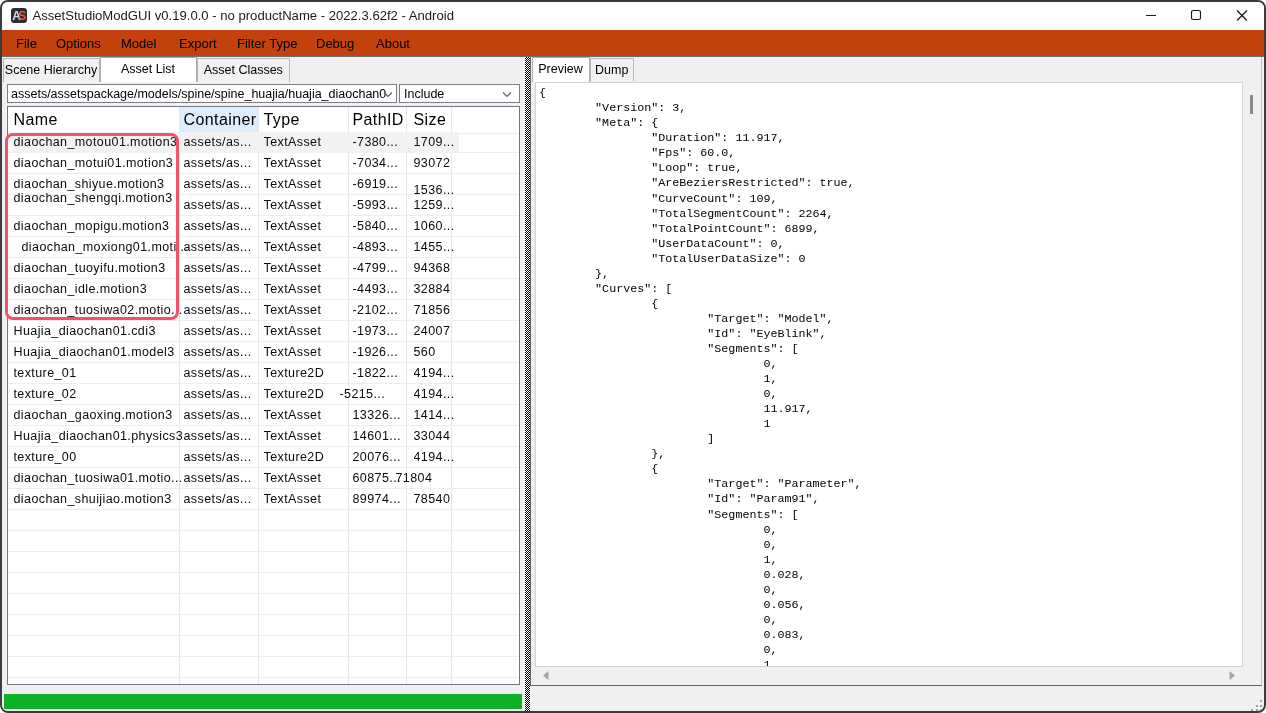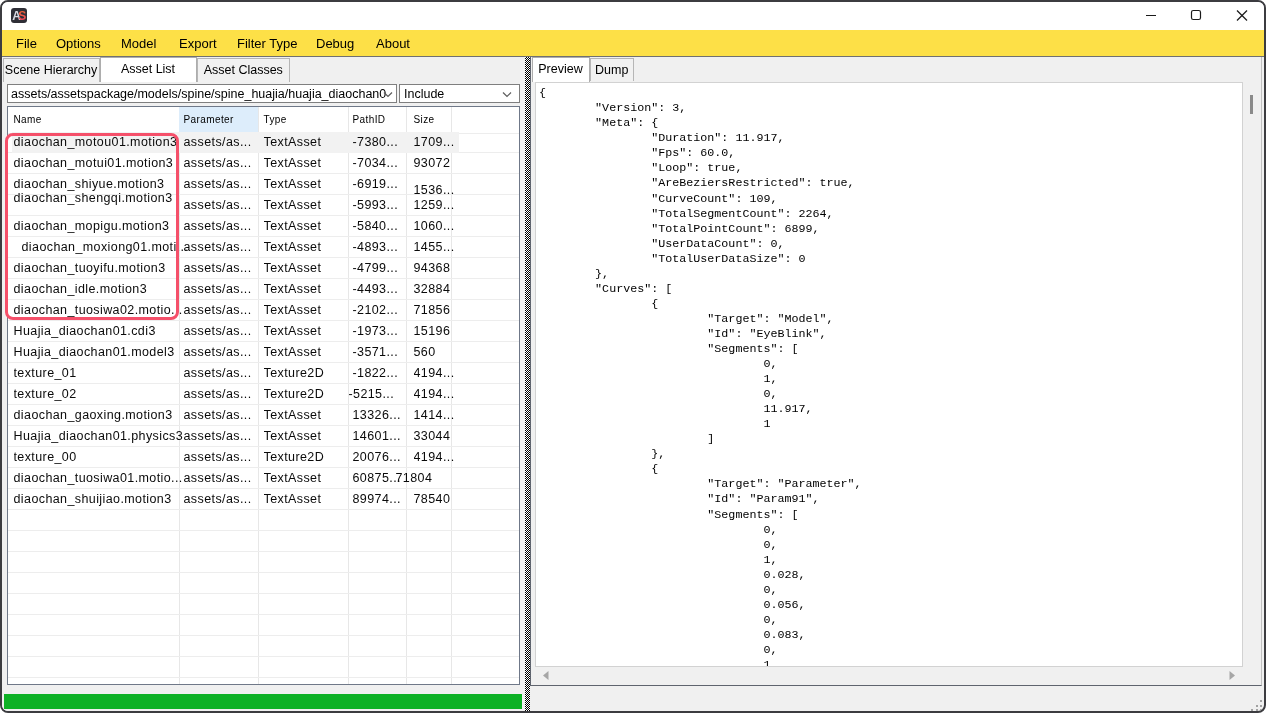--- a/index.html
+++ b/index.html
@@ -3,38 +3,38 @@
 * { margin:0; padding:0; box-sizing:border-box; }
 html,body { width:1266px; height:713px; background:#fff; font-family:"Liberation Sans",sans-serif; }
 #win { position:absolute; left:0; top:0; width:1266px; height:713px; background:#f0f0f0;
   border:2px solid #3c3c40; border-radius:8px; overflow:hidden; }
 .abs { position:absolute; }
 
 #title { left:0; top:0; width:1262px; height:28px; background:#fff; }
 #appicon { left:9px; top:5.5px; width:16px; height:15px; background:#2e2e36; border-radius:3px; }
 #titletext { left:30.5px; top:5.5px; font-size:13.1px; color:#1b1b1b; white-space:nowrap; }
 
-#menubar { left:0; top:28px; width:1262px; height:26.5px; background:#fde047; border-bottom:1px solid #707070; }
+#menubar { left:0; top:28px; width:1262px; height:26.5px; background:#c2410c; border-bottom:1px solid #707070; }
 .mi { position:absolute; top:6px; font-size:13px; color:#000; }
 
 #leftpanel { left:0; top:54.5px; width:522.5px; height:703px; background:#f0f0f0; }
 .tab { position:absolute; font-size:12.5px; color:#000; text-align:center; white-space:nowrap; }
 .tab-un { background:#f1f1f1; border:1px solid #b6b6b6; border-bottom:none; }
 .tab-sel { background:#fff; border:1px solid #adadad; border-bottom:none; z-index:3; }
 
 .combo { position:absolute; background:#fff; border:1px solid #7f7f7f; }
 .combotext { position:absolute; font-size:12.5px; color:#000; white-space:nowrap; overflow:hidden; }
 
 #lv { left:4.5px; top:49.5px; width:513px; height:578.5px; background:#fff; border:1px solid #6f7888; overflow:hidden; }
 .vline { position:absolute; top:0; bottom:0; width:1px; background:#e7e7e7; }
 #lvrows { position:absolute; left:0; top:25px; right:0; bottom:0;
   background:repeating-linear-gradient(to bottom, transparent 0 20px, #ededed 20px 21px); }
 .cell { position:absolute; height:21px; line-height:21px; font-size:12.5px; letter-spacing:0.4px; color:#0a0a0a; white-space:nowrap; overflow:hidden; }
 .rowhl { position:absolute; height:21px; background:#f2f2f2; }
-.hcell { position:absolute; top:0; height:25px; line-height:25px; font-size:10px; letter-spacing:0.4px; color:#000; }
+.hcell { position:absolute; top:0; height:25px; line-height:25px; font-size:16px; letter-spacing:0.4px; color:#000; }
 #redbox { left:3px; top:76px; width:173.5px; height:187.5px; border:3px solid #f5506a; border-radius:8px; z-index:5; }
 #progress { left:1.5px; top:637px; width:518.5px; height:15px; background:#0db125; z-index:2; }
 
 #splitter { left:522.5px; top:54.5px; width:5px; height:656.5px;
   background:repeating-conic-gradient(#000 0% 25%, #fff 0% 50%); background-size:2px 2px; }
 
 #rightpanel { left:527.5px; top:54.5px; width:732px; height:629px; background:#f0f0f0;
   border-left:1px solid #5f646e; border-bottom:1px solid #5f646e; border-right:1px solid #c0c0c0; }
 #rtext { position:absolute; left:4px; top:25.5px; width:708px; height:585px; background:#fff;
   border:1px solid #d2d2d2; overflow:hidden; }
@@ -51,20 +51,21 @@
   <div id="appicon" class="abs"><svg width="16" height="15" viewBox="0 0 16 15">
     <defs>
           <linearGradient id="sg" x1="0" y1="0" x2="0" y2="1">
       <stop offset="0" stop-color="#f2692e"></stop>
             <stop offset="1" stop-color="#e93a62"></stop>
           </linearGradient>
         </defs>
     <text x="1.2" y="12" font-family="Liberation Sans" font-weight="bold" font-size="12" fill="#d9d9e2">A</text>
     <text x="7.2" y="12" font-family="Liberation Sans" font-weight="bold" font-size="12" fill="url(#sg)">S</text>
   </svg></div>
+  <div id="titletext" class="abs">AssetStudioModGUI v0.19.0.0 - no productName - 2022.3.62f2 - Android</div>
   <svg class="abs" style="left:1138px;top:2px" width="120" height="22" viewBox="0 0 120 22">
     <line x1="6" y1="11.5" x2="16" y2="11.5" stroke="#1a1a1a" stroke-width="1.2"></line>
     <rect x="51.5" y="6.5" width="9" height="9" rx="1.8" fill="none" stroke="#1a1a1a" stroke-width="1.2"></rect>
     <line x1="97" y1="6.5" x2="107" y2="16.5" stroke="#1a1a1a" stroke-width="1.2"></line>
     <line x1="107" y1="6.5" x2="97" y2="16.5" stroke="#1a1a1a" stroke-width="1.2"></line>
   </svg>
   <div id="menubar" class="abs">
     <span class="mi" style="left:14px">File</span>
     <span class="mi" style="left:54px">Options</span>
     <span class="mi" style="left:119px">Model</span>
@@ -91,21 +92,21 @@
     </div>
     <div id="lv" class="abs">
       <div class="vline" style="left:171.5px"></div>
       <div class="vline" style="left:250.5px"></div>
       <div class="vline" style="left:340.5px"></div>
       <div class="vline" style="left:398.5px"></div>
       <div class="vline" style="left:443.5px"></div>
       <div class="abs" style="left:171.5px;top:0;width:79px;height:25.5px;background:#ddedfb"></div>
       <div class="abs" style="left:0;top:25.5px;right:0;height:1px;background:#ededed"></div>
       <div class="hcell" style="left:6px">Name</div>
-      <div class="hcell" style="left:176px">Parameter</div>
+      <div class="hcell" style="left:176px">Container</div>
       <div class="hcell" style="left:256px">Type</div>
       <div class="hcell" style="left:345px">PathID</div>
       <div class="hcell" style="left:406px">Size</div>
       <div id="lvrows">
       </div>
       <div id="cells" class="abs" style="left:0;top:25px;right:0;bottom:0">
 <div class="rowhl" style="background:#f2f2f2;left:4.5px;width:446.5px;top:0px"></div>
           <div class="cell" style="left:6px;top:0px;width:169px">diaochan_motou01.motion3</div>
           <div class="cell" style="left:176px;top:0px;width:71px">assets/as...</div>
           <div class="cell" style="left:256px;top:0px;width:85px">TextAsset</div>
@@ -148,35 +149,35 @@
           <div class="cell" style="left:406px;top:147px;width:40px">32884</div>
 <div class="cell" style="left:6px;top:168px;width:169px">diaochan_tuosiwa02.motio...</div>
           <div class="cell" style="left:176px;top:168px;width:71px">assets/as...</div>
           <div class="cell" style="left:256px;top:168px;width:85px">TextAsset</div>
           <div class="cell" style="left:345px;top:168px;width:54px">-2102...</div>
           <div class="cell" style="left:406px;top:168px;width:40px">71856</div>
 <div class="cell" style="left:6px;top:189px;width:169px">Huajia_diaochan01.cdi3</div>
           <div class="cell" style="left:176px;top:189px;width:71px">assets/as...</div>
           <div class="cell" style="left:256px;top:189px;width:85px">TextAsset</div>
           <div class="cell" style="left:345px;top:189px;width:54px">-1973...</div>
-          <div class="cell" style="left:406px;top:189px;width:40px">15196</div>
+          <div class="cell" style="left:406px;top:189px;width:40px">24007</div>
 <div class="cell" style="left:6px;top:210px;width:169px">Huajia_diaochan01.model3</div>
           <div class="cell" style="left:176px;top:210px;width:71px">assets/as...</div>
           <div class="cell" style="left:256px;top:210px;width:85px">TextAsset</div>
-          <div class="cell" style="left:345px;top:210px;width:54px">-3571...</div>
+          <div class="cell" style="left:345px;top:210px;width:54px">-1926...</div>
           <div class="cell" style="left:406px;top:210px;width:40px">560</div>
 <div class="cell" style="left:6px;top:231px;width:169px">texture_01</div>
           <div class="cell" style="left:176px;top:231px;width:71px">assets/as...</div>
           <div class="cell" style="left:256px;top:231px;width:85px">Texture2D</div>
           <div class="cell" style="left:345px;top:231px;width:54px">-1822...</div>
           <div class="cell" style="left:406px;top:231px;width:40px">4194...</div>
 <div class="cell" style="left:6px;top:252px;width:169px">texture_02</div>
           <div class="cell" style="left:176px;top:252px;width:71px">assets/as...</div>
           <div class="cell" style="left:256px;top:252px;width:85px">Texture2D</div>
-          <div class="cell" style="left:341px;top:252px;width:54px">-5215...</div>
+          <div class="cell" style="left:332px;top:252px;width:54px">-5215...</div>
           <div class="cell" style="left:406px;top:252px;width:40px">4194...</div>
 <div class="cell" style="left:6px;top:273px;width:169px">diaochan_gaoxing.motion3</div>
           <div class="cell" style="left:176px;top:273px;width:71px">assets/as...</div>
           <div class="cell" style="left:256px;top:273px;width:85px">TextAsset</div>
           <div class="cell" style="left:345px;top:273px;width:54px">13326...</div>
           <div class="cell" style="left:406px;top:273px;width:40px">1414...</div>
 <div class="cell" style="left:6px;top:294px;width:169px">Huajia_diaochan01.physics3</div>
           <div class="cell" style="left:176px;top:294px;width:71px">assets/as...</div>
           <div class="cell" style="left:256px;top:294px;width:85px">TextAsset</div>
           <div class="cell" style="left:345px;top:294px;width:54px">14601...</div>

